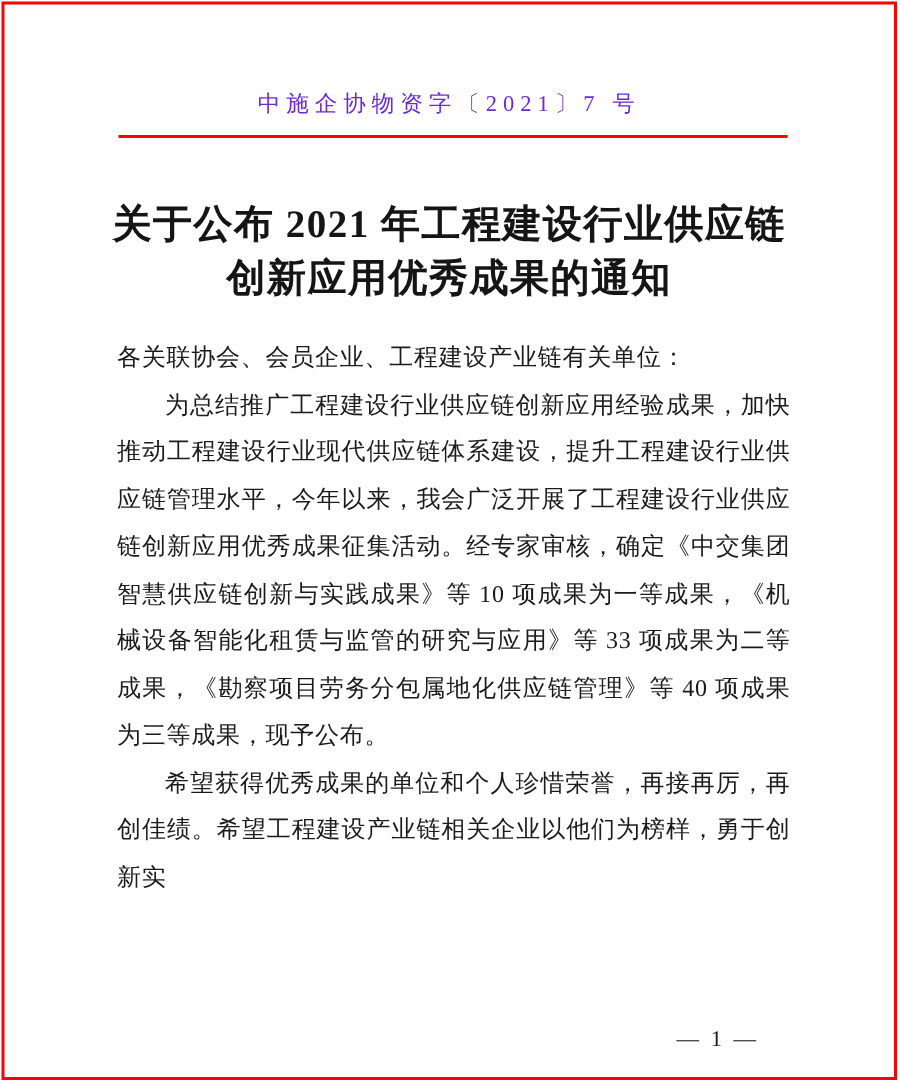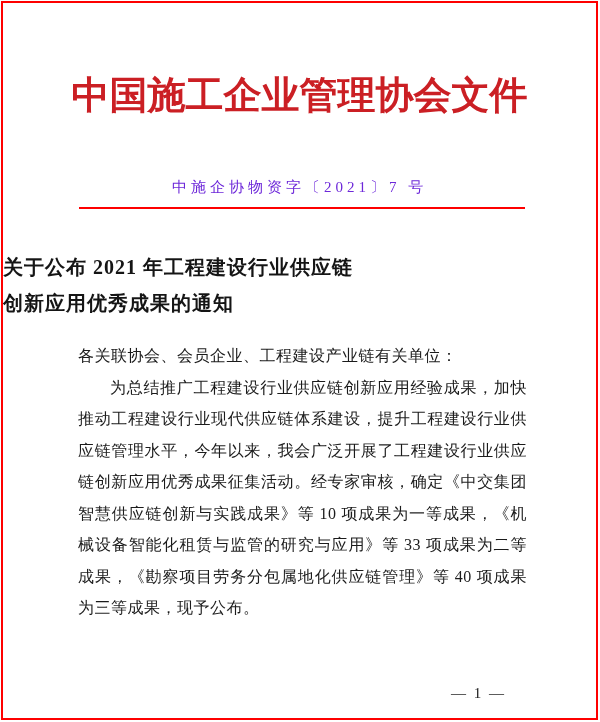--- a/index.html
+++ b/index.html
@@ -37,22 +37,22 @@
     color: #6d28d9;
     letter-spacing: 4px;
   }
   .red-rule {
     margin: 9px 71px 0 76px;
     height: 2px;
     background: #fe0000;
   }
   .notice-title {
     margin-top: 40px;
-    text-align: left;
-    font-size: 20px;
+    text-align: center;
+    font-size: 26px;
     font-weight: bold;
     color: #151515;
     line-height: 36px;
     letter-spacing: 1px;
   }
   .body-text {
     margin-top: 19px;
     padding: 0 69px 0 75px;
     font-size: 16px;
     line-height: 31.5px;
@@ -70,31 +70,31 @@
     color: #1b1b1b;
     letter-spacing: 2px;
     white-space: nowrap;
   }
 </style>
 </head>
 <body>
 
 <div class="page">
 
-  <div class="org-title">中国施工企业管理协会文件</div>
 
   <div class="doc-number">中施企协物资字〔2021〕7 号</div>
 
   <div class="red-rule"></div>
 
   <div class="notice-title">
     <div>关于公布 2021 年工程建设行业供应链</div>
     <div>创新应用优秀成果的通知</div>
   </div>
 
   <div class="body-text">
     <p>各关联协会、会员企业、工程建设产业链有关单位：</p>
     <p class="indent">为总结推广工程建设行业供应链创新应用经验成果，加快推动工程建设行业现代供应链体系建设，提升工程建设行业供应链管理水平，今年以来，我会广泛开展了工程建设行业供应链创新应用优秀成果征集活动。经专家审核，确定《中交集团智慧供应链创新与实践成果》等 10 项成果为一等成果，《机械设备智能化租赁与监管的研究与应用》等 33 项成果为二等成果，《勘察项目劳务分包属地化供应链管理》等 40 项成果为三等成果，现予公布。</p>
+    <p class="indent">希望获得优秀成果的单位和个人珍惜荣誉，再接再厉，再创佳绩。希望工程建设产业链相关企业以他们为榜样，勇于创新实</p>
   </div>
 
   <div class="page-number">— 1 —</div>
 
 </div>
 
 </body></html>

